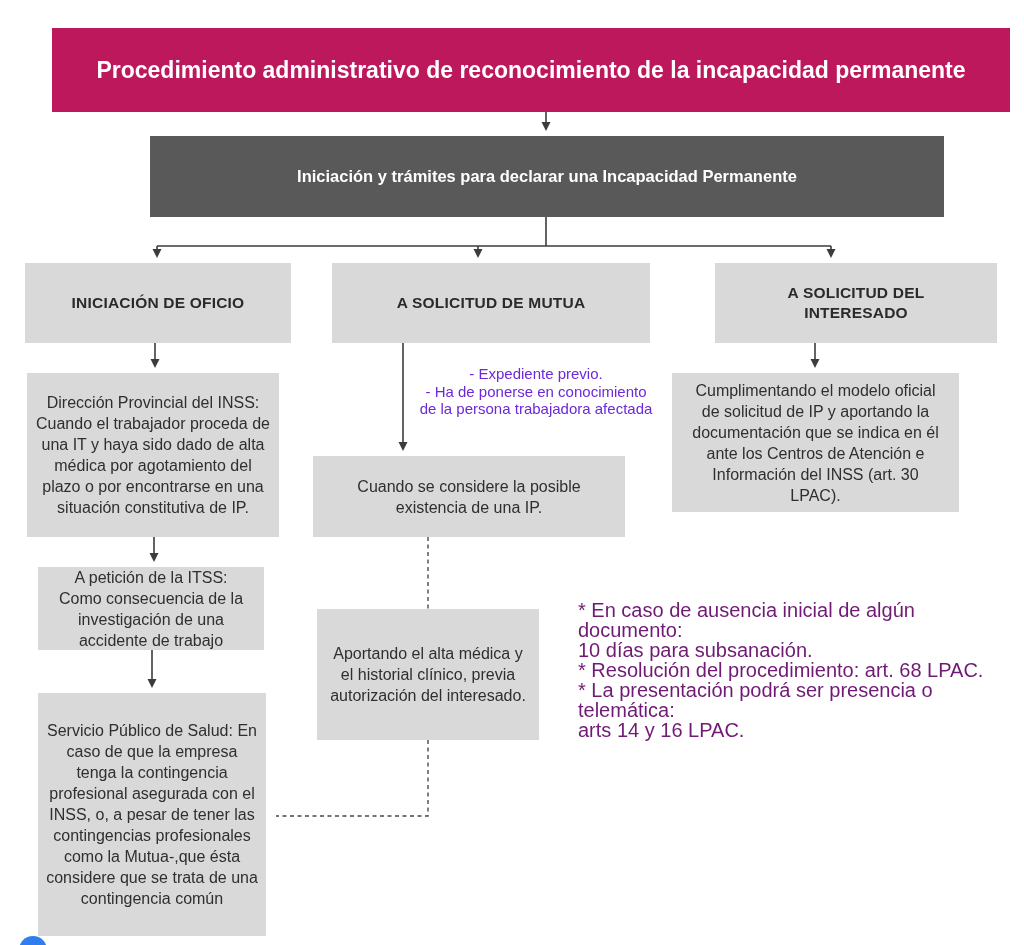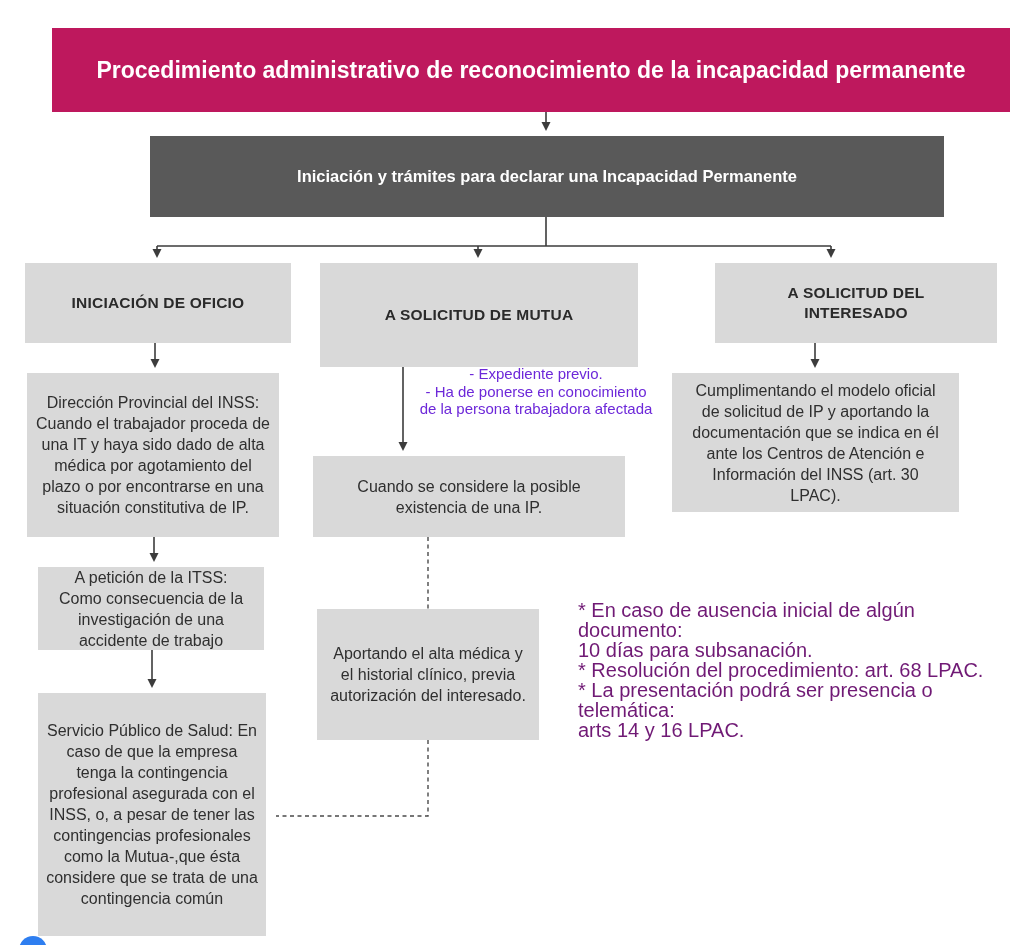--- a/index.html
+++ b/index.html
@@ -20,21 +20,21 @@
   .dark1 { background:#be185d; color:#ffffff; font-weight:bold; font-size:23px; line-height:28px; }
   .dark2 { background:#595959; color:#ffffff; font-weight:bold; font-size:16.5px; line-height:21px; }
   .gray  { background:#d9d9d9; color:#2f2f2f; }
   .hdr p { font-weight:bold; font-size:15.5px; line-height:20px; letter-spacing:0.2px; color:#2a2a2a; }
   .body p { font-size:16px; line-height:21px; }
   .body .bold { font-weight:normal; }
 
   .b-title { left:52px;  top:28px;  width:958px; height:84px;  padding:0 10px; }
   .b-sub   { left:150px; top:136px; width:794px; height:81px;  padding:16px 10px; }
   .b-h1    { left:25px;  top:263px; width:266px; height:80px; }
-  .b-h2    { left:320px; top:263px; width:318px; height:104px; }
+  .b-h2    { left:332px; top:263px; width:318px; height:80px; }
   .b-h3    { left:690px; top:263px; width:282px; height:80px; padding:0 40px;margin-left:25px; }
   .b-l1    { left:27px;  top:373px; width:252px; height:164px; padding:4px 8px; }
   .b-l2    { left:38px;  top:567px; width:226px; height:83px;  padding:2px 18px; }
   .b-l3    { left:38px;  top:693px; width:228px; height:243px; padding:6px 8px; }
   .b-m1    { left:313px; top:456px; width:312px; height:81px;  padding:4px 10px; }
   .b-m2    { left:317px; top:609px; width:222px; height:131px; padding:4px 8px; }
   .b-r1    { left:672px; top:373px; width:287px; height:139px; padding:2px 14px; }
 
   .note-mutua {
     position:absolute; z-index:2; left:396px; top:365px; width:280px;

